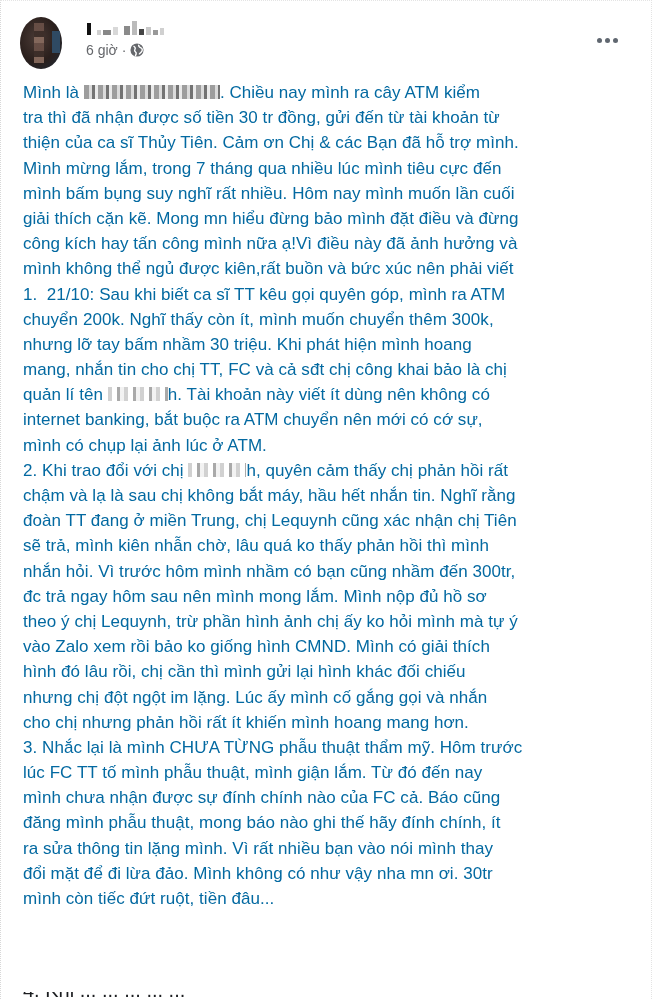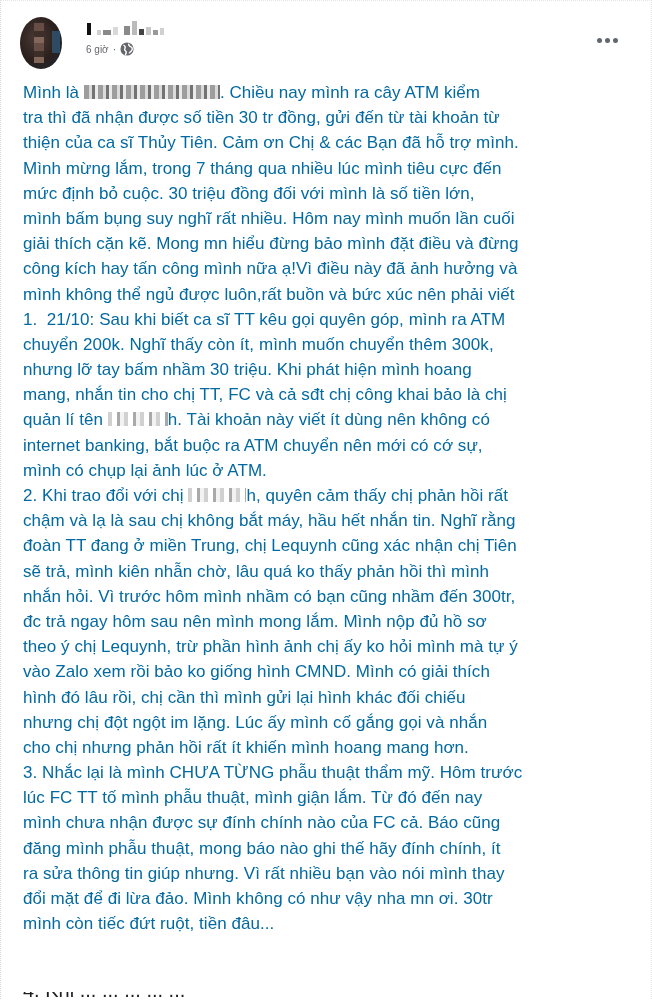--- a/index.html
+++ b/index.html
@@ -59,21 +59,21 @@
     }
     .author-name .px {
       display: inline-block;
       background: #bdbdbd;
     }
     .meta {
       position: absolute;
       left: 86px; top: 42px;
       display: flex;
       align-items: center;
-      font-size: 10px;
+      font-size: 14px;
       color: #65676b;
     }
     .meta .sep {
       margin: 0 4px;
     }
     .globe {
       width: 14px; height: 14px;
       display: inline-block;
     }
     .more-button {
@@ -170,25 +170,24 @@
     <span class="dot"></span>
     <span class="dot"></span>
   </div>
 </div>
 
 <div class="post-body">
   <div class="line"><span>Mình là </span><span class="redact" style="width:136px;"></span><span>. Chiều nay mình ra cây ATM kiểm</span></div>
   <div class="line">tra thì đã nhận được số tiền 30 tr đồng, gửi đến từ tài khoản từ</div>
   <div class="line">thiện của ca sĩ Thủy Tiên. Cảm ơn Chị &amp; các Bạn đã hỗ trợ mình.</div>
   <div class="line">Mình mừng lắm, trong 7 tháng qua nhiều lúc mình tiêu cực đến</div>
-  <div class="line">mức định bỏ cuộc. 30 triệu đồng đối với mình là số tiền lớn,</div>
   <div class="line">mình bấm bụng suy nghĩ rất nhiều. Hôm nay mình muốn lần cuối</div>
   <div class="line">giải thích cặn kẽ. Mong mn hiểu đừng bảo mình đặt điều và đừng</div>
   <div class="line">công kích hay tấn công mình nữa ạ!Vì điều này đã ảnh hưởng và</div>
-  <div class="line">mình không thể ngủ được luôn,rất buồn và bức xúc nên phải viết</div>
+  <div class="line">mình không thể ngủ được kiên,rất buồn và bức xúc nên phải viết</div>
   <div class="line" style="white-space:pre;">1.  21/10: Sau khi biết ca sĩ TT kêu gọi quyên góp, mình ra ATM</div>
   <div class="line">chuyển 200k. Nghĩ thấy còn ít, mình muốn chuyển thêm 300k,</div>
   <div class="line">nhưng lỡ tay bấm nhầm 30 triệu. Khi phát hiện mình hoang</div>
   <div class="line">mang, nhắn tin cho chị TT, FC và cả sđt chị công khai bảo là chị</div>
   <div class="line"><span>quản lí tên </span><span class="redact light" style="width:60px;"></span><span>h. Tài khoản này viết ít dùng nên không có</span></div>
   <div class="line">internet banking, bắt buộc ra ATM chuyển nên mới có cớ sự,</div>
   <div class="line">mình có chụp lại ảnh lúc ở ATM.</div>
   <div class="line"><span>2. Khi trao đổi với chị </span><span class="redact light" style="width:58px;"></span><span>h, quyên cảm thấy chị phản hồi rất</span></div>
   <div class="line">chậm và lạ là sau chị không bắt máy, hầu hết nhắn tin. Nghĩ rằng</div>
   <div class="line">đoàn TT đang ở miền Trung, chị Lequynh cũng xác nhận chị Tiên</div>
@@ -197,20 +196,20 @@
   <div class="line">đc trả ngay hôm sau nên mình mong lắm. Mình nộp đủ hồ sơ</div>
   <div class="line">theo ý chị Lequynh, trừ phần hình ảnh chị ấy ko hỏi mình mà tự ý</div>
   <div class="line">vào Zalo xem rồi bảo ko giống hình CMND. Mình có giải thích</div>
   <div class="line">hình đó lâu rồi, chị cần thì mình gửi lại hình khác đối chiếu</div>
   <div class="line">nhưng chị đột ngột im lặng. Lúc ấy mình cố gắng gọi và nhắn</div>
   <div class="line">cho chị nhưng phản hồi rất ít khiến mình hoang mang hơn.</div>
   <div class="line">3. Nhắc lại là mình CHƯA TỪNG phẫu thuật thẩm mỹ. Hôm trước</div>
   <div class="line">lúc FC TT tố mình phẫu thuật, mình giận lắm. Từ đó đến nay</div>
   <div class="line">mình chưa nhận được sự đính chính nào của FC cả. Báo cũng</div>
   <div class="line">đăng mình phẫu thuật, mong báo nào ghi thế hãy đính chính, ít</div>
-  <div class="line">ra sửa thông tin giúp nhưng. Vì rất nhiều bạn vào nói mình thay</div>
+  <div class="line">ra sửa thông tin lặng mình. Vì rất nhiều bạn vào nói mình thay</div>
   <div class="line">đổi mặt để đi lừa đảo. Mình không có như vậy nha mn ơi. 30tr</div>
   <div class="line">mình còn tiếc đứt ruột, tiền đâu...</div>
 </div>
 
 <div class="partial-line">
   <span>4. Khi ... ... ... ... ...</span>
 </div>
 
 </body></html>

